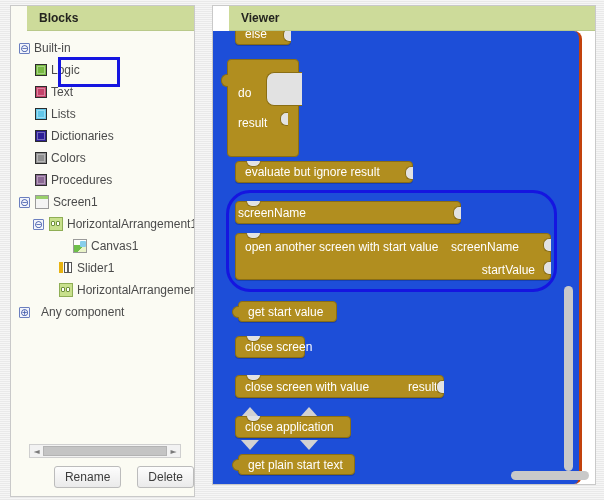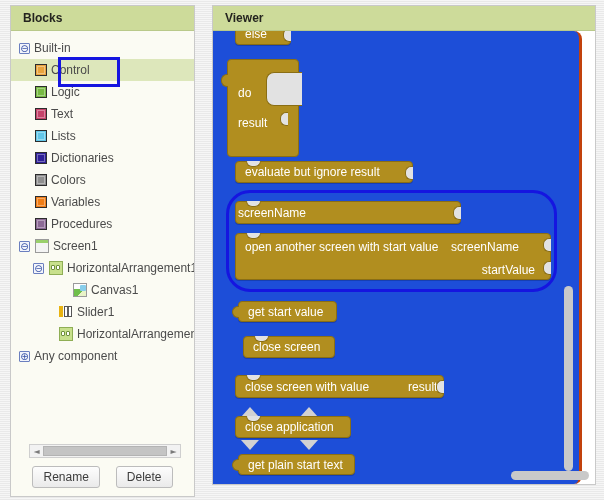--- a/index.html
+++ b/index.html
@@ -11,21 +11,21 @@
       repeating-linear-gradient(90deg, #e5e5e5 0 1px, #f7f7f7 1px 3px);
     background-color:#f0f0f0;
     position:relative;
   }
 
   
   .panel{position:absolute;background:#fbfbf3;border:1px solid #c9c9c9;box-sizing:border-box;}
   .panel-header{
     background:#cddb9a;color:#24241f;font-size:12px;font-weight:bold;
     padding:6px 0 6px 12px;border-bottom:1px solid #b9c98a;box-sizing:border-box;
-    height:25px;line-height:13px;
+    height:25px;line-height:13px;margin-left:16px;
   }
 
   
   #blocks-panel{left:10px;top:5px;width:185px;height:492px;}
   #blocks-body{position:absolute;left:0;right:0;top:25px;bottom:0;background:#fbfbf3;overflow:hidden;}
 
   .tree{padding:6px 0 0 0;font-size:12px;color:#3a3a3a;}
   .tree-row{display:flex;align-items:center;height:20px;padding:1px 0 1px 6px;white-space:nowrap;}
   .tree-row .label{margin-left:4px;color:#4b4b4b;font-size:12px;}
   .toggle{
@@ -63,21 +63,21 @@
   .sel-row{background:#dde7bb;}
   .hl-box{position:absolute;border:3px solid #1515e0;box-sizing:border-box;pointer-events:none;}
 
   
   #left-hscroll{position:absolute;left:18px;bottom:38px;width:152px;height:14px;
       background:#f2f2f2;border:1px solid #cfcfcf;box-sizing:border-box;display:flex;align-items:center;}
   .hs-arrow{width:13px;height:12px;flex:0 0 auto;display:flex;align-items:center;justify-content:center;
       color:#7a7a7a;font-size:8px;font-family:"DejaVu Sans",sans-serif;}
   .hs-thumb{flex:1 1 auto;height:10px;background:#c4c4c4;border:1px solid #b3b3b3;box-sizing:border-box;}
 
-  #left-buttons{position:absolute;left:0;right:0;bottom:8px;display:flex;gap:16px;justify-content:center;}
+  #left-buttons{position:absolute;left:0;right:0;bottom:8px;display:flex;gap:16px;justify-content:flex-end;}
   .btn{
     font-size:12px;color:#3c3c3c;background:linear-gradient(#fdfdfd,#eaeaea);
     border:1px solid #bcbcbc;border-radius:3px;padding:3px 10px;box-sizing:border-box;
     font-family:"Liberation Sans",sans-serif;
   }
 
   
   #viewer-panel{left:212px;top:5px;width:384px;height:480px;background:#fff;}
   #viewer-body{position:absolute;left:0;right:0;top:25px;bottom:0;background:#fff;overflow:hidden;}
 
@@ -146,47 +146,39 @@
   <div class="panel-header">Blocks</div>
 
   <div id="blocks-body">
     <div class="tree">
 
       <div class="tree-row ind-1">
         <span class="toggle">⊖</span>
         <span class="label">Built-in</span>
       </div>
 
-      <div class="tree-row ind-2 sel-row">
-        <span class="swatch" style="background:#e8a33d"></span>
-        <span class="label">Control</span>
-      </div>
       <div class="tree-row ind-2">
         <span class="swatch" style="background:#77b943"></span>
         <span class="label">Logic</span>
       </div>
       <div class="tree-row ind-2">
         <span class="swatch" style="background:#c4436a"></span>
         <span class="label">Text</span>
       </div>
       <div class="tree-row ind-2">
         <span class="swatch" style="background:#63c6e8"></span>
         <span class="label">Lists</span>
       </div>
       <div class="tree-row ind-2">
         <span class="swatch" style="background:#2e1f96"></span>
         <span class="label">Dictionaries</span>
       </div>
       <div class="tree-row ind-2">
         <span class="swatch" style="background:#8f8f8f"></span>
         <span class="label">Colors</span>
-      </div>
-      <div class="tree-row ind-2">
-        <span class="swatch" style="background:#f07d16"></span>
-        <span class="label">Variables</span>
       </div>
       <div class="tree-row ind-2">
         <span class="swatch" style="background:#8c6a95"></span>
         <span class="label">Procedures</span>
       </div>
 
       <div class="tree-row ind-1">
         <span class="toggle">⊖</span>
         <span class="cicon ic-screen" style="margin-left:5px"></span>
         <span class="label">Screen1</span>
@@ -208,21 +200,21 @@
         <span class="label">Slider1</span>
       </div>
 
       <div class="tree-row" style="padding-left:48px">
         <span class="cicon ic-harr"></span>
         <span class="label">HorizontalArrangement2</span>
       </div>
 
       <div class="tree-row ind-1">
         <span class="toggle">⊕</span>
-        <span class="label" style="margin-left:4px">Any component</span>
+        <span class="label" style="margin-left:11px">Any component</span>
       </div>
     </div>
 
     <div id="left-hscroll">
       <span class="hs-arrow">◄</span>
       <span class="hs-thumb"></span>
       <span class="hs-arrow">►</span>
     </div>
 
     <div id="left-buttons">
@@ -268,21 +260,21 @@
         <span class="txt" style="position:absolute;left:206px;top:7px;">screenName</span>
         <span class="txt" style="position:absolute;right:6px;top:30px;">startValue</span>
         <span class="sock" style="right:-1px;top:4px;"></span>
         <span class="sock" style="right:-1px;top:27px;"></span>
       </div>
 
       <div class="blk plug" style="left:25px;top:270px;width:99px;height:21px;">
         <span class="txt">get start value</span>
       </div>
 
-      <div class="blk notch" style="left:30px;top:305px;width:92px;height:22px;text-align:right;">
+      <div class="blk notch" style="left:22px;top:305px;width:70px;height:22px;text-align:right;">
         <span class="txt">close screen</span>
       </div>
 
       <div class="blk notch" style="left:22px;top:344px;width:209px;height:23px;gap:28px;">
         <span class="txt">close screen with value</span>
         <span class="txt" style="padding-left:2px">result</span>
         <span class="sock" style="right:-1px;top:4px;"></span>
       </div>
 
       <span class="tri tri-up" style="left:28px;top:376px;"></span>

